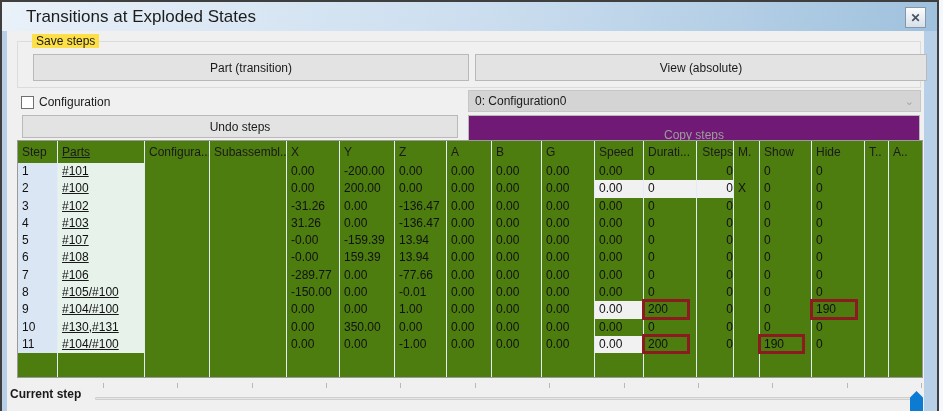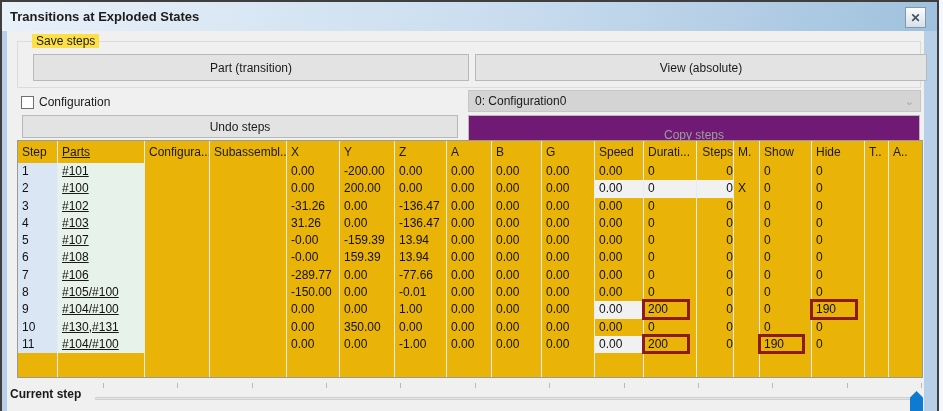--- a/index.html
+++ b/index.html
@@ -13,21 +13,21 @@
   .dialog {
     position:absolute; left:0; top:0; width:939px; height:411px;
     border:2px solid #3f3f3f; border-bottom:none;
     background:#b7d0e8; 
   }
   .titlebar {
     position:absolute; left:0; top:0; right:0; height:29px;
     background:linear-gradient(105deg,#e9f1f9 0%, #c9dcee 55%, #9fc1dd 100%);
     display:flex; align-items:center;
   }
-  .title-text { padding-left:8px; font-size:13px; color:#1c1c1c;font-weight:bold; }
+  .title-text { padding-left:24px; font-size:17px; color:#1c1c1c; }
   .close-btn {
     position:absolute; top:5px; right:11px; width:21px; height:21px;
     background:linear-gradient(#fbfcfd,#d6e0ea);
     border:1px solid #8797a7; display:flex; align-items:center; justify-content:center;
     color:#45505c; font-size:12px; font-weight:bold; cursor:pointer;
   }
   .client {
     position:absolute; left:5px; right:13px; top:29px; bottom:0;
     background:#f0f0f0;
   }
@@ -55,21 +55,21 @@
   
   .combo {
     position:absolute; left:461px; top:59px; width:453px; height:22px;
     background:#d4d4d4; border:1px solid #c6c6c6;
     display:flex; align-items:center; padding:0 6px; color:#1a1a1a;
   }
   .combo-chevron { margin-left:auto; color:#9fa8b0; font-size:11px; }
   
   .steps-table {
     position:absolute; left:10px; top:109px; width:906px; height:238px;
-    background:#eab308; border:1px solid #9a9a9a;
+    background:#4d7c0f; border:1px solid #9a9a9a;
     display:flex; overflow:hidden;
   }
   .col { border-right:1px solid #e2ebf6; position:relative; }
   .col:last-child { border-right:none; flex:1; }
   .hdr {
     height:22px; line-height:22px; padding-left:4px; white-space:nowrap; overflow:hidden;
     color:#1a1a1a; position:relative;
   }
   .col:not(:last-child) .hdr::after {
     content:""; position:absolute; right:-1px; top:2px; height:18px; width:1px; background:#c9c9c9;

